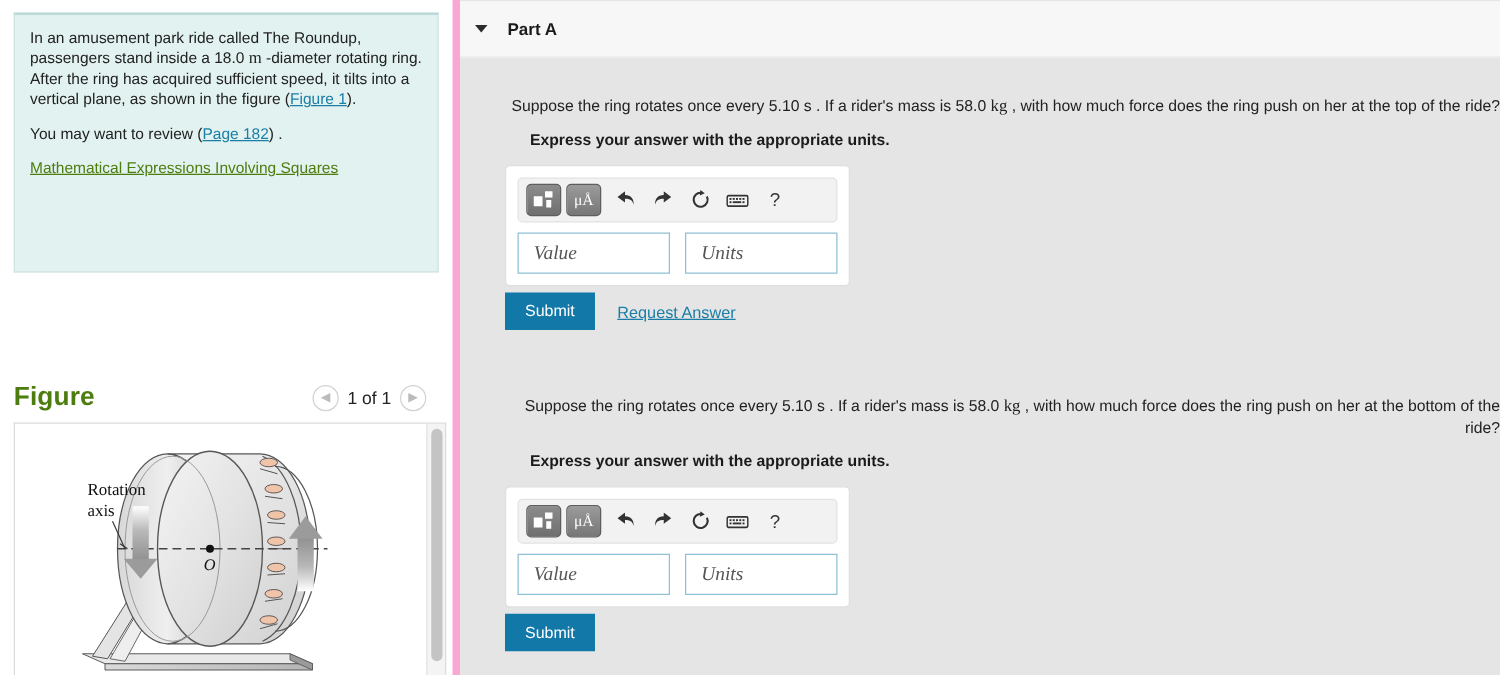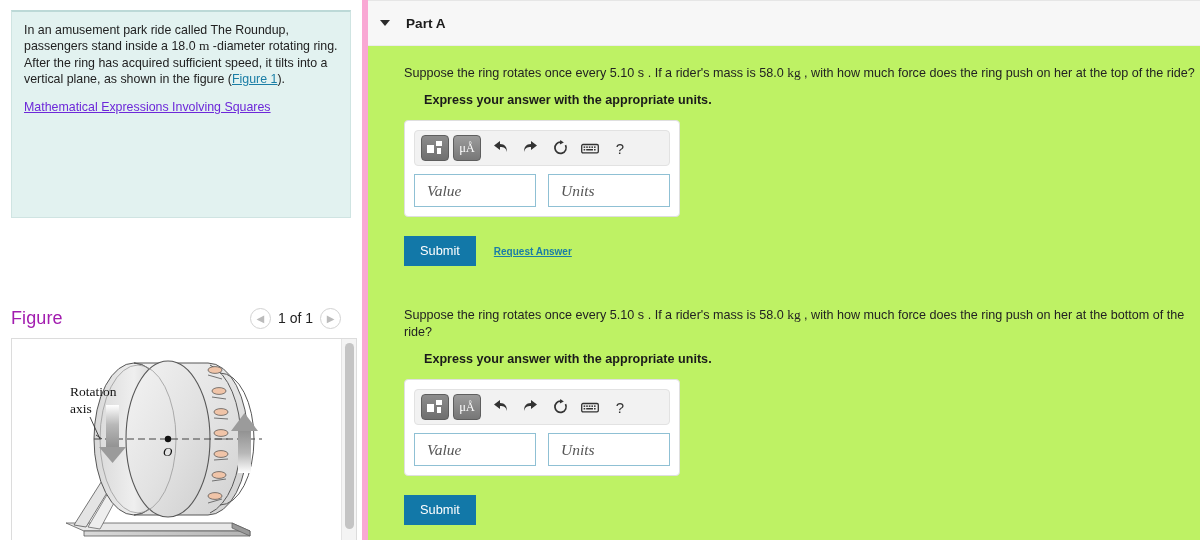--- a/index.html
+++ b/index.html
@@ -36,35 +36,35 @@
     color: #222;
   }
   .problem-box p:last-child { margin-bottom: 0; }
   .mathunit { font-family: "Liberation Serif", serif; font-size: 13.4px; }
   a.lnk {
     color: #1b7ea6;
     text-decoration: underline;
   }
   a.blocklnk {
     display: inline-block;
-    color: #6d28d9;
+    color: #4d7c0f;
     font-size: 12.4px;
   }
 
   
   .figure-head {
     position: absolute;
     left: 0; top: 300px;
     width: 368px;
     display: flex; align-items: center;
     padding: 0 11px;
     height: 36px;
   }
   .figure-title {
-    font-size: 18px; font-weight: normal; color: #a21caf;
+    font-size: 21px; font-weight: bold; color: #4d7c0f;
     letter-spacing: .1px;
   }
   .figure-nav {
     margin-left: auto;
     display: flex; align-items: center; gap: 7px;
     padding-right: 16px;
   }
   .navbtn {
     width: 21px; height: 21px; border-radius: 50%;
     border: 1px solid #d2d2d2;
@@ -93,21 +93,21 @@
     width: 9px; height: 186px; border-radius: 5px;
     background: #c4c4c4;
   }
   .fig-canvas { position: absolute; left: 0; top: 0; width: 331px; height: 202px; }
 
   
   .right-col {
     flex: 1 1 auto;
     height: 540px;
     position: relative;
-    background: #bef264;
+    background: #e5e5e5;
     overflow: hidden;
   }
   .part-header {
     background: #f7f7f7;
     border-top: 1px solid #e6e6e6;
     border-bottom: 1px solid #ececec;
     height: 46px;
     display: flex; align-items: center;
     padding-left: 12px;
   }
@@ -116,22 +116,23 @@
     border-left: 5.5px solid transparent;
     border-right: 5.5px solid transparent;
     border-top: 6.5px solid #2b2b2b;
     margin-right: 16px;
   }
   .part-label {
     font-size: 13.6px; font-weight: bold; color: #1b1b1b;
   }
   .part-body { padding: 18px 0 0 36px; }
   .qtext {
-    font-size: 12.6px; color: #222; margin: 0 0 11px 0;
+    font-size: 12.6px; color: #222; margin: 12px 0 11px 0;
     line-height: 17px;
+    text-align: right;
   }
   .qbold {
     font-size: 12.6px; color: #1b1b1b; font-weight: bold;
     margin: 0 0 13px 0;
     padding-left: 20px;
   }
 
   
   .answer-box {
     width: 276px;
@@ -174,48 +175,49 @@
     padding-left: 12px;
     font-family: "Liberation Serif", serif;
     font-style: italic;
     font-size: 15.5px;
     color: #555;
     background: #fff;
   }
   .fld.value { width: 124px; }
   .fld.units { width: 124px; }
 
-  .actions { display: flex; align-items: center; margin-top: 19px; }
+  .actions { display: flex; align-items: center; margin-top: 5px; }
   .submit-btn {
     background: #1278a8;
     color: #fff;
     font-size: 12.8px;
     padding: 7px 16px 8px 16px;
     border: none;
     font-family: "Liberation Sans", sans-serif;
   }
   .req-link {
     margin-left: 18px;
     color: #1b7ea6;
-    font-size: 10px;
-    font-weight: bold;
+    font-size: 13px;
+    font-weight: normal;
     text-decoration: underline;
   }
   .part-spacer { height: 22px; }
 </style>
 </head>
 <body>
 
 <div class="page">
 
   <div class="left-col">
 
     <div class="problem-box">
       <p><span>In an amusement park ride called The Roundup, passengers stand inside a 18.0</span> <span class="mathunit">m</span> <span>-diameter rotating ring. After the ring has acquired sufficient speed, it tilts into a vertical plane, as shown in the figure (</span><a class="lnk" href="#">Figure 1</a><span>).</span></p>
 
+      <p><span>You may want to review (</span><a class="lnk" href="#">Page 182</a><span>) .</span></p>
 
 
       <p><a class="blocklnk" href="#">Mathematical Expressions Involving Squares</a></p>
 
     </div>
 
     <div class="figure-head">
       <div class="figure-title">Figure</div>
       <div class="figure-nav">
         <div class="navbtn">◀</div>

